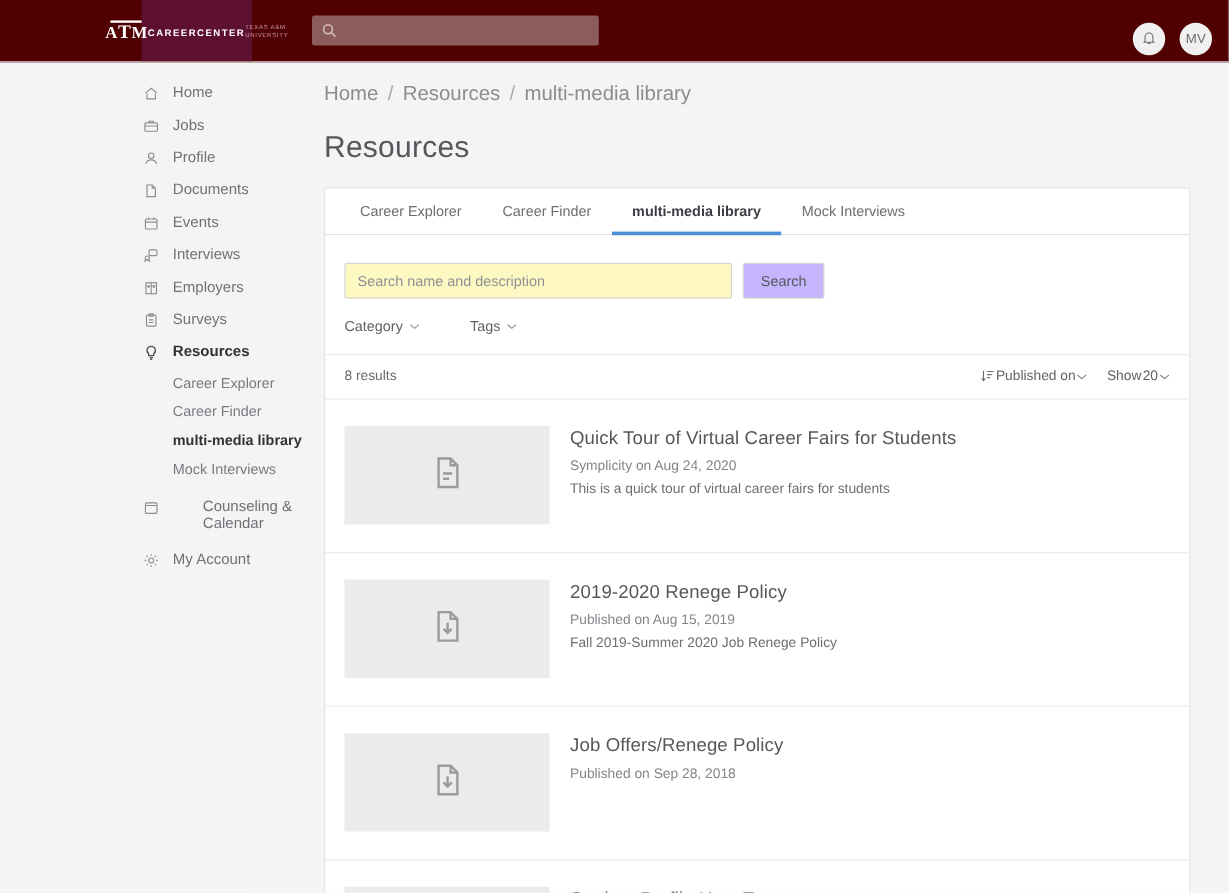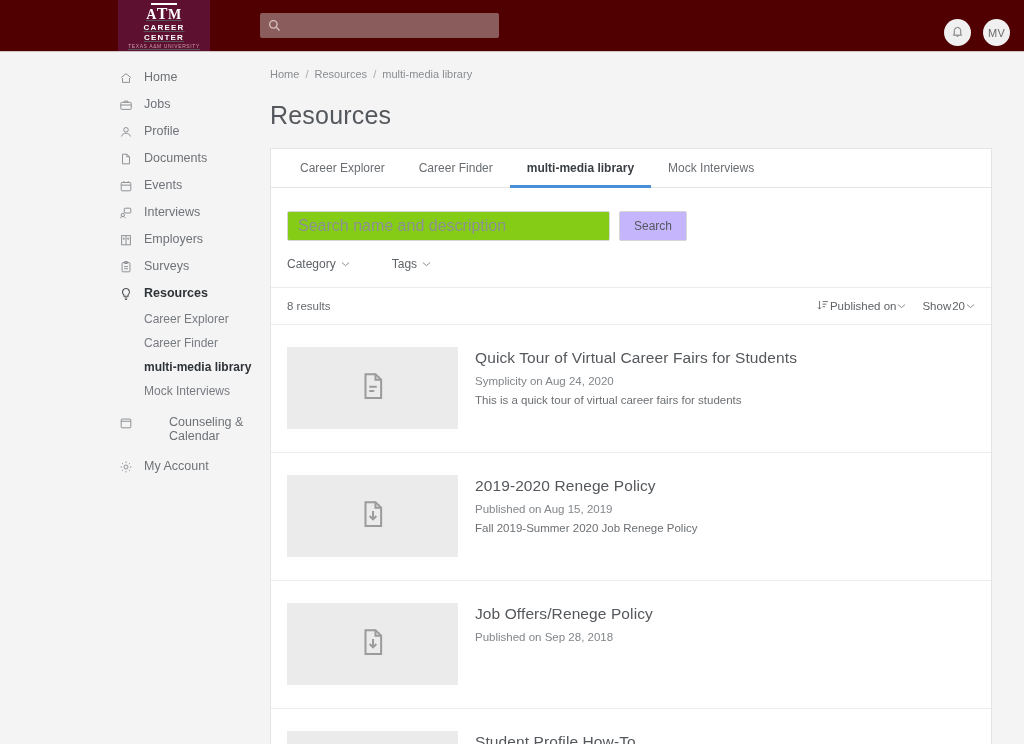--- a/index.html
+++ b/index.html
@@ -24,25 +24,24 @@
     border-bottom: 1px solid #cfc3c3;
   }
   .logo-block {
     position: absolute;
     left: 118px;
     top: 0;
     width: 92px;
     height: 51px;
     background: #5e1030;
     display: flex;
-    flex-direction: column;
+    flex-direction: row;
     align-items: center;
     justify-content: center;
     padding-top: 2px;
-    text-decoration: underline;
   }
   .logo-atm {
     color: #ffffff;
     font-family: "Liberation Serif", serif;
     font-weight: bold;
     font-size: 14px;
     letter-spacing: 0.5px;
     line-height: 15px;
     position: relative;
   }
@@ -149,21 +148,21 @@
   }
   .sub-item.active { color: #2f3337; font-weight: bold; }
 
   
   .main {
     flex: 1;
     padding: 0 29px 0 0;
   }
   .breadcrumb {
     padding: 16px 0 0 0;
-    font-size: 11px;
+    font-size: 17px;
     color: #8a8d91;
   }
   .breadcrumb .sep { color: #a8abae; margin: 0 3px; }
   .page-title {
     font-size: 25px;
     font-weight: normal;
     color: #54585c;
     margin: 21px 0 18px 0;
     letter-spacing: 0.2px;
   }
@@ -205,24 +204,24 @@
     padding: 23px 0 0 16px;
     display: flex;
     gap: 9px;
   }
   .search-input {
     width: 323px;
     height: 30px;
     border: 1px solid #d6d6d6;
     border-radius: 2px;
     padding: 0 10px;
-    font-size: 16px;
+    font-size: 12px;
     color: #555;
     font-family: "Liberation Sans", sans-serif;
-    background: #84cc16;
+    background: #fef9c3;
   }
   .search-input::placeholder { color: #8d9094; }
   .search-btn {
     height: 30px;
     padding: 0 14px;
     border: 1px solid #d6d6d6;
     background: #c4b5fd;
     border-radius: 2px;
     font-size: 12px;
     color: #55595d;

